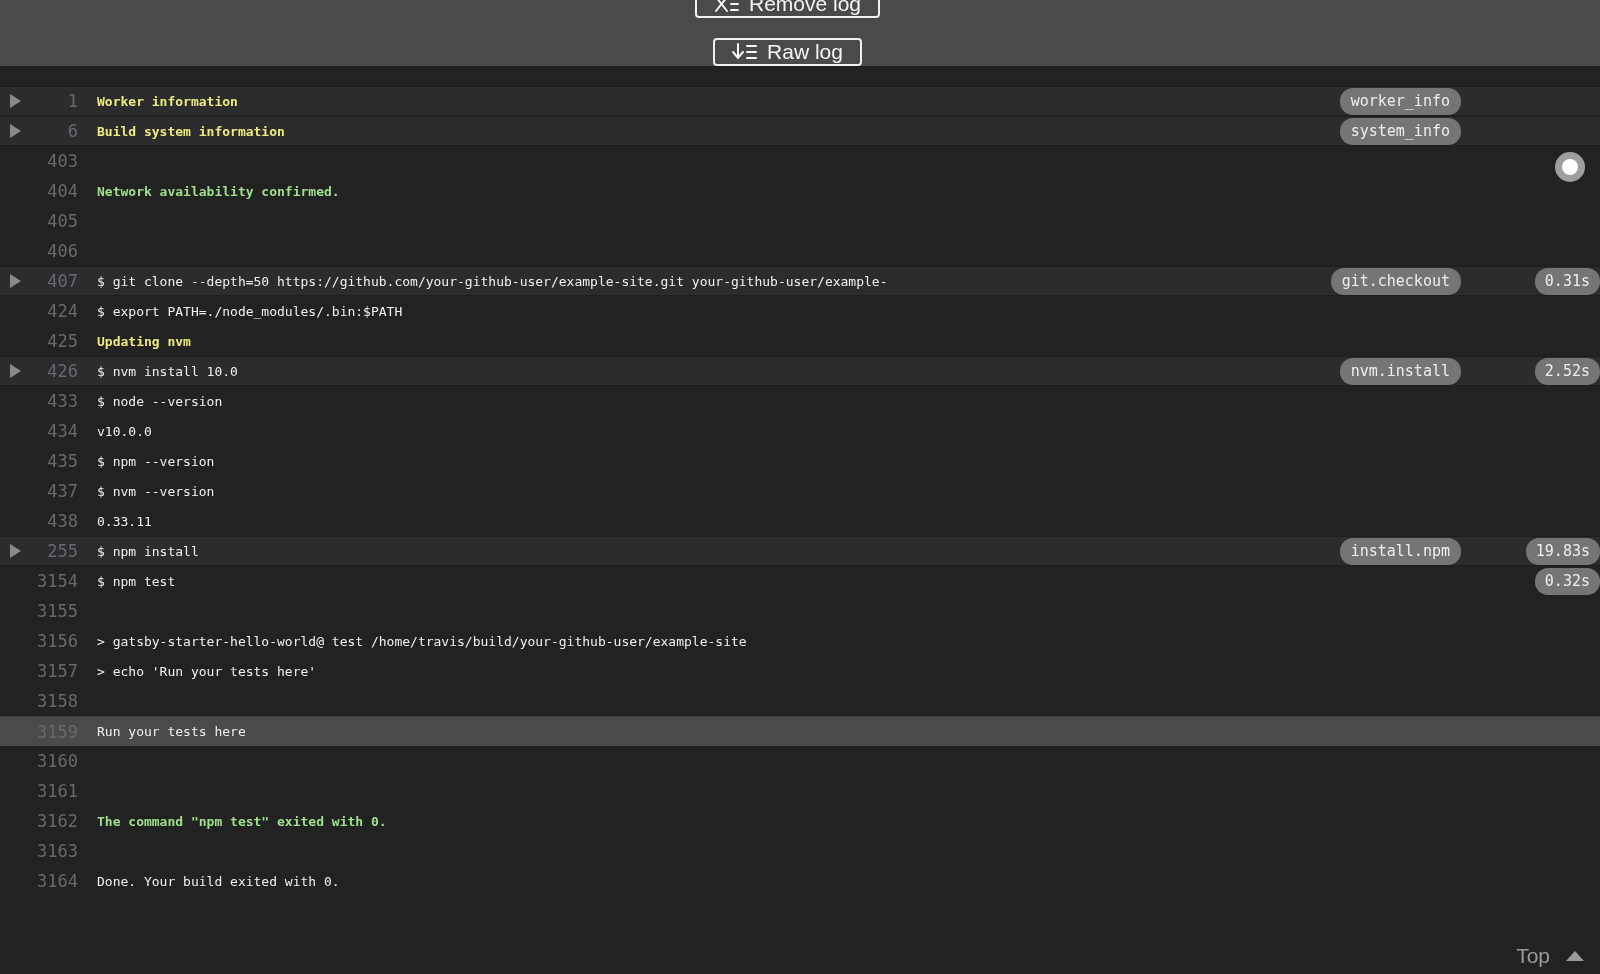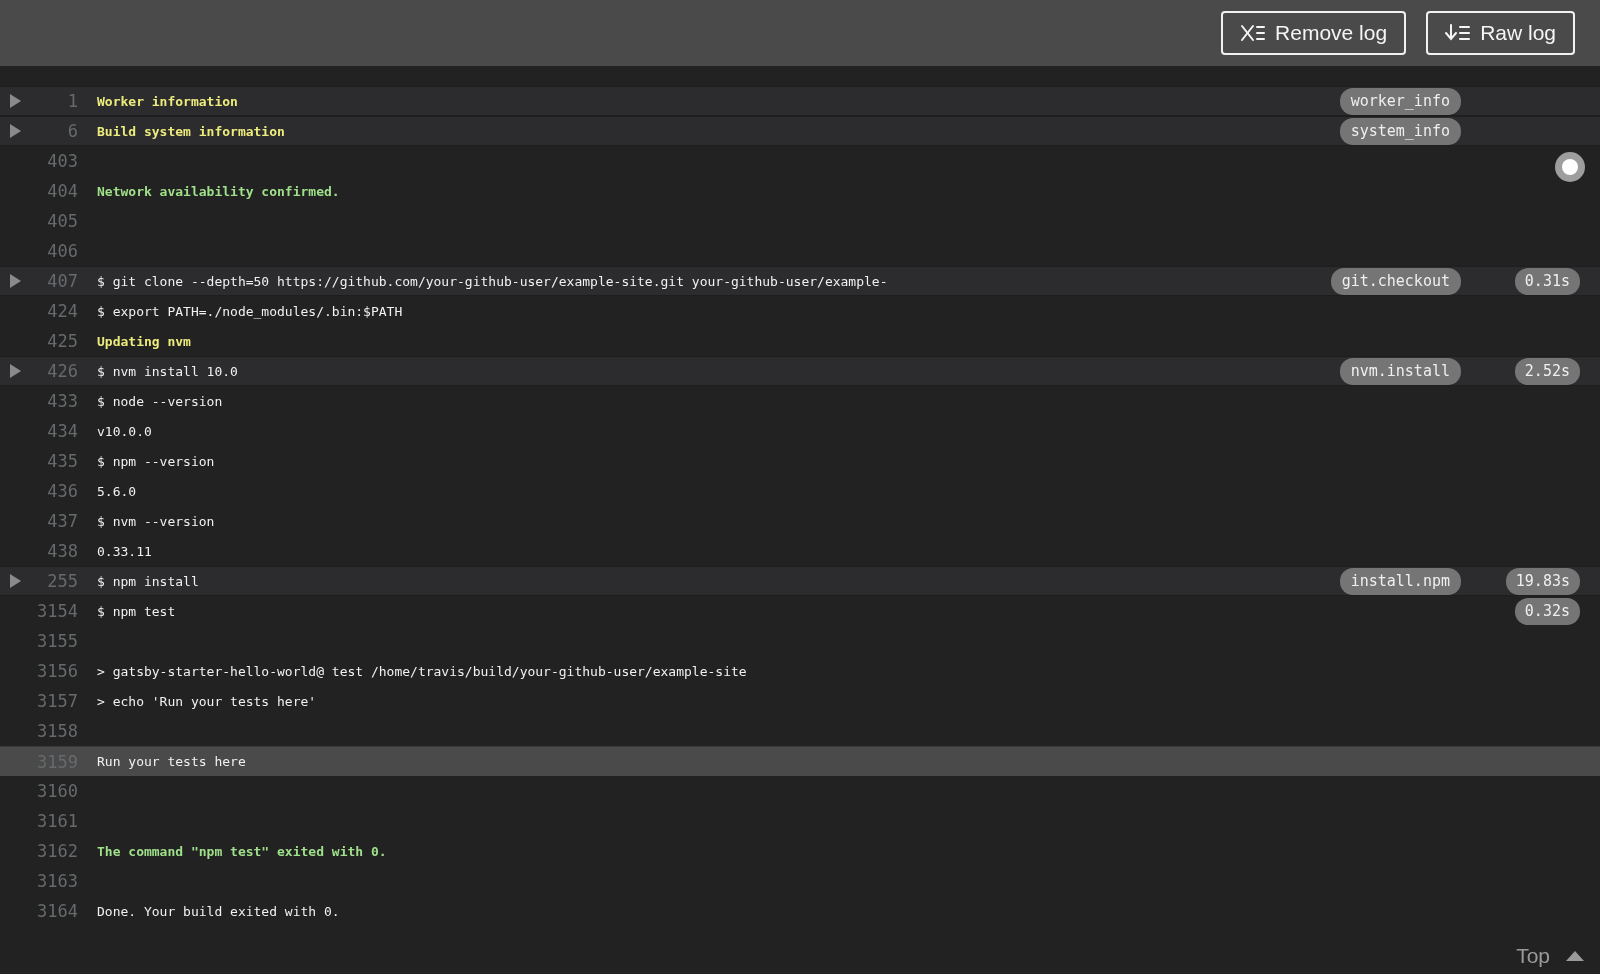--- a/index.html
+++ b/index.html
@@ -5,21 +5,21 @@
   :root{
     --header-bg:#4a4a4a; --log-bg:#222222; --fold-row-bg:#2c2c2e;
     --highlight-row-bg:#4a4a4a; --yellow:#eceb7d; --green:#9fe08a;
     --badge-bg:#757575; --text:#f1f1f1; --num:#666a6c;
   }
   *{margin:0;padding:0;box-sizing:border-box;}
   html,body{width:1600px;height:974px;overflow:hidden;background:var(--log-bg);
     font-family:"DejaVu Sans Mono",monospace;}
   
   .header{height:66px;background:var(--header-bg);display:flex;align-items:center;
-    justify-content:flex-end;gap:20px;padding-right:25px;}
+    justify-content:flex-end;gap:20px;padding-right:25px;flex-direction:column;}
   .hbtn{display:flex;align-items:center;gap:10px;height:44px;padding:0 17px;
     background:transparent;border:2px solid rgba(255,255,255,.92);border-radius:4px;
     color:#f5f5f5;font-family:"Liberation Sans",sans-serif;font-size:21px;cursor:pointer;}
   .hbtn svg{display:block;}
   
   .log{position:relative;height:908px;background:var(--log-bg);padding-top:20px;}
   .row{display:flex;align-items:center;height:30px;}
   .row.fold{background:var(--fold-row-bg);border-top:1px solid #1e1e1e;border-bottom:1px solid #1e1e1e;cursor:pointer;}
   .row.hl{background:var(--highlight-row-bg);border-top:1px solid #3a3a3a;}
   .arrow{width:30px;padding-left:10px;display:flex;align-items:center;}
@@ -27,21 +27,21 @@
     border-top:7px solid transparent;border-bottom:7px solid transparent;}
   .row.fold .tri{display:block;}
   .num{width:48px;text-align:right;color:var(--num);font-size:17px;cursor:pointer;
     -webkit-user-select:none;user-select:none;}
   .txt{margin-left:19px;flex:1;color:var(--text);font-size:13px;white-space:pre;
     overflow:hidden;}
   .row.yellow .txt{color:var(--yellow);font-weight:700;}
   .row.green .txt{color:var(--green);font-weight:700;}
   .tagbadge{flex:none;background:var(--badge-bg);color:#efefef;font-size:15px;
     line-height:1;padding:6px 11px;border-radius:13px;margin-right:14px;margin-left:12px;}
-  .durcol{flex:none;width:125px;text-align:right;padding-right:20px;}
+  .durcol{flex:none;width:125px;text-align:right;}
   .durbadge{display:inline-block;background:var(--badge-bg);color:#efefef;font-size:15px;
     line-height:1;padding:6px 10px;border-radius:13px;}
   
   .indicator{position:absolute;top:86px;right:15px;width:30px;height:30px;border-radius:50%;
     background:#9e9e9e;display:flex;align-items:center;justify-content:center;cursor:pointer;}
   .indicator .dot{width:16px;height:16px;border-radius:50%;background:#ffffff;}
   
   .toplink{position:absolute;right:16px;bottom:6px;display:flex;align-items:center;gap:16px;
     color:#9a9a9a;font-family:"Liberation Sans",sans-serif;font-size:21px;cursor:pointer;}
   .toplink .up{width:0;height:0;border-bottom:10px solid #9a9a9a;
@@ -173,27 +173,20 @@
   </div>
       <div class="row">
     <span class="arrow"></span>
     <span class="num">435</span>
     <span class="txt">$ npm --version</span>
 
     <span class="durcol"></span>
   </div>
       <div class="row">
     <span class="arrow"></span>
-    <span class="num">436</span>
-    <span class="txt">5.6.0</span>
-
-    <span class="durcol"></span>
-  </div>
-      <div class="row">
-    <span class="arrow"></span>
     <span class="num">437</span>
     <span class="txt">$ nvm --version</span>
 
     <span class="durcol"></span>
   </div>
       <div class="row">
     <span class="arrow"></span>
     <span class="num">438</span>
     <span class="txt">0.33.11</span>
 

